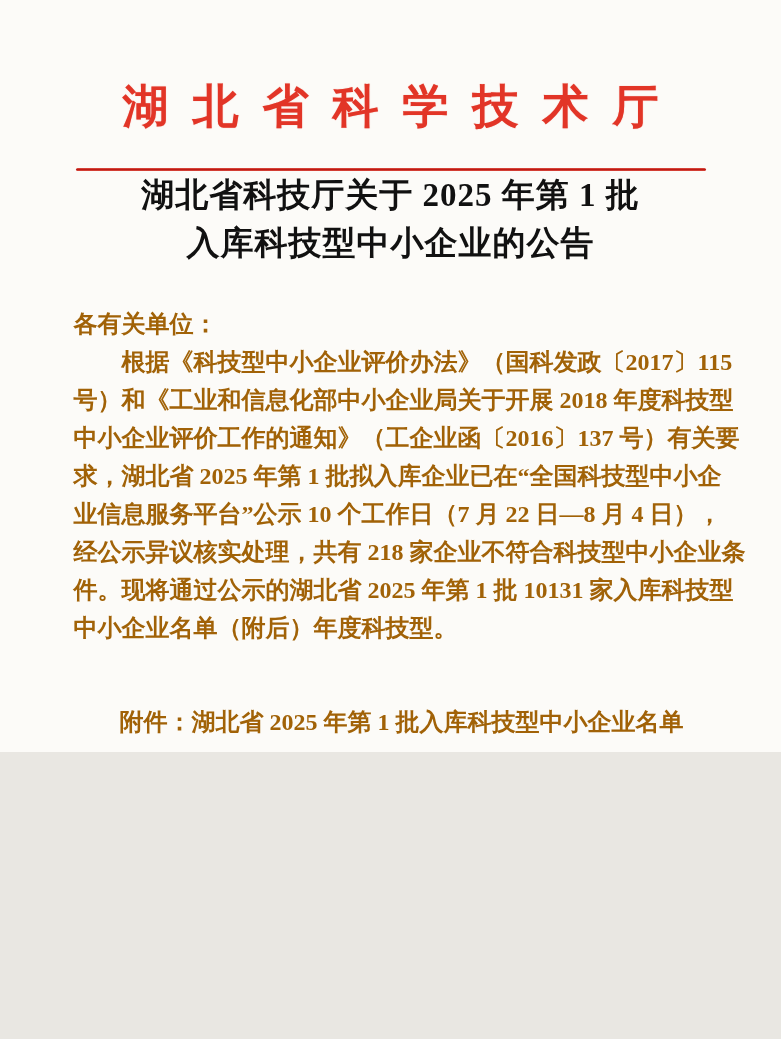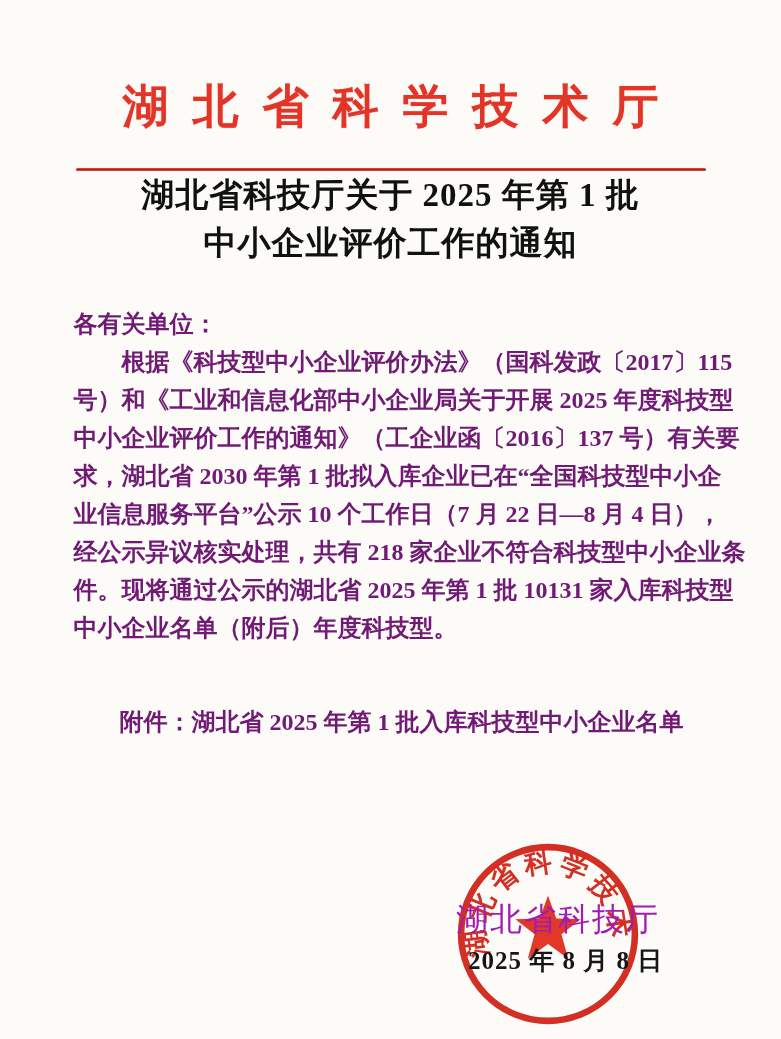--- a/index.html
+++ b/index.html
@@ -1,20 +1,20 @@
 <!DOCTYPE html>
 <html><head>
 <meta charset="utf-8">
 <style>
   * { margin: 0; padding: 0; box-sizing: border-box; }
   html, body { background: #e9e7e2; }
   .page {
     position: relative;
     width: 781px;
-    height: 1039px;
+    height: 752px;
     margin: 0 auto;
     background: #fcfbf8;
     overflow: hidden;
     font-family: "Liberation Serif", "DejaVu Serif", serif;
     color: #1b1b1b;
   }
   
   .letterhead {
     margin-top: 78px;
     text-align: center;
@@ -42,21 +42,21 @@
     letter-spacing: 1px;
     color: #111;
   }
   
   .doc-body {
     width: 634px;
     margin: 38px auto 2px auto;
     font-size: 24px;
     line-height: 38px;
     font-weight: 600;
-    color: #701a75;
+    color: #a16207;
   }
   .body-line { white-space: nowrap; }
   .attachment-line {
     margin-top: 56px;
     padding-left: 46px;
     font-size: 24px;
     font-weight: 700;
     white-space: nowrap;
   }
   
@@ -101,30 +101,30 @@
 </head>
 <body>
 
 <div class="page">
 
   <div class="letterhead">湖北省科学技术厅</div>
   <div class="red-rule"></div>
 
   <h1 class="doc-title">
     <span>湖北省科技厅关于 2025 年第 1 批</span><br>
-    <span>中小企业评价工作的通知</span>
+    <span>入库科技型中小企业的公告</span>
   </h1>
 
   <div class="doc-body">
     <div class="body-line">各有关单位：</div>
     <div>
         <div class="body-line">　　根据《科技型中小企业评价办法》（国科发政〔2017〕115</div>
-        <div class="body-line">号）和《工业和信息化部中小企业局关于开展 2025 年度科技型</div>
+        <div class="body-line">号）和《工业和信息化部中小企业局关于开展 2018 年度科技型</div>
         <div class="body-line">中小企业评价工作的通知》（工企业函〔2016〕137 号）有关要</div>
-        <div class="body-line">求，湖北省 2030 年第 1 批拟入库企业已在“全国科技型中小企</div>
+        <div class="body-line">求，湖北省 2025 年第 1 批拟入库企业已在“全国科技型中小企</div>
         <div class="body-line">业信息服务平台”公示 10 个工作日（7 月 22 日—8 月 4 日），</div>
         <div class="body-line">经公示异议核实处理，共有 218 家企业不符合科技型中小企业条</div>
         <div class="body-line">件。现将通过公示的湖北省 2025 年第 1 批 10131 家入库科技型</div>
         <div class="body-line">中小企业名单（附后）年度科技型。</div>
       </div>
     <div class="attachment-line">附件：湖北省 2025 年第 1 批入库科技型中小企业名单</div>
   </div>
 
   <div class="seal-area">
     <svg class="seal-svg" viewBox="0 0 190 190">

